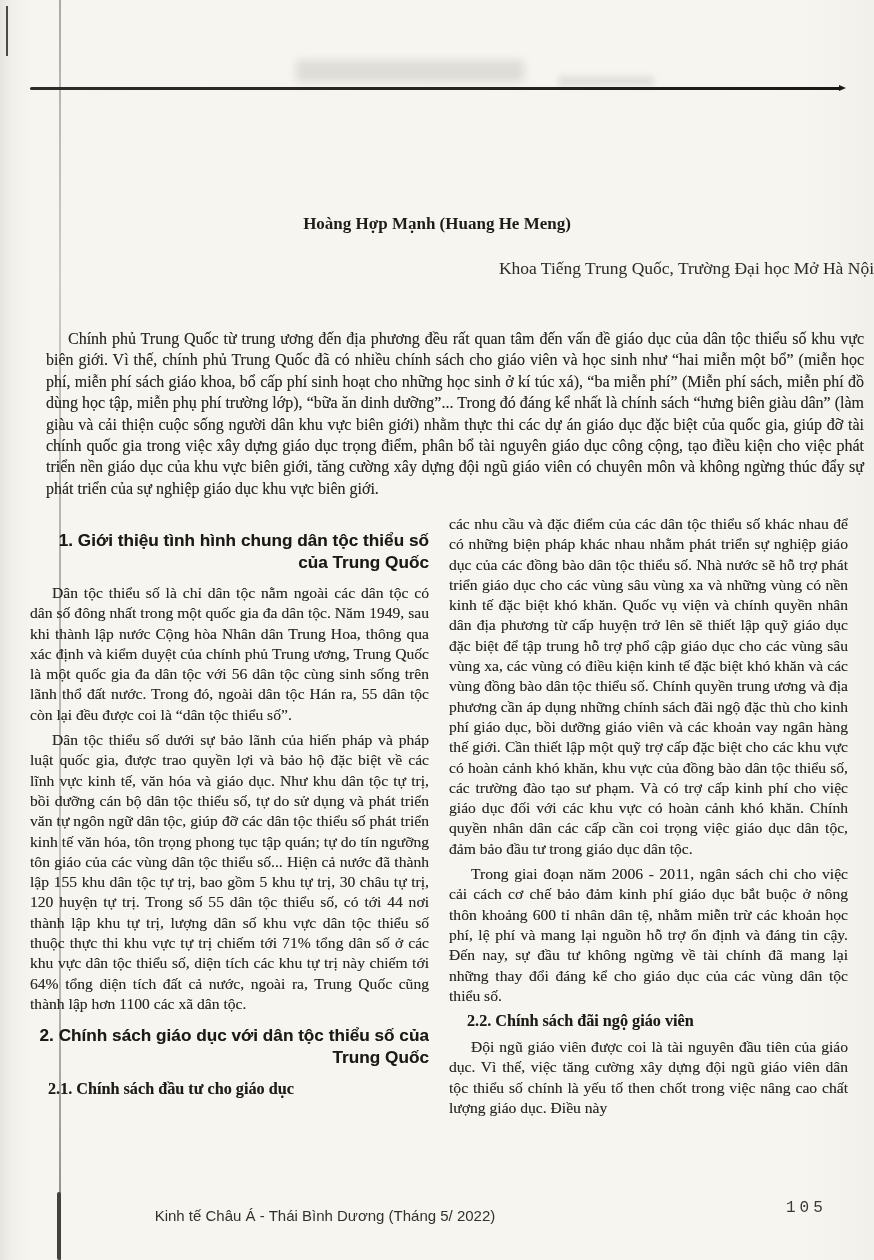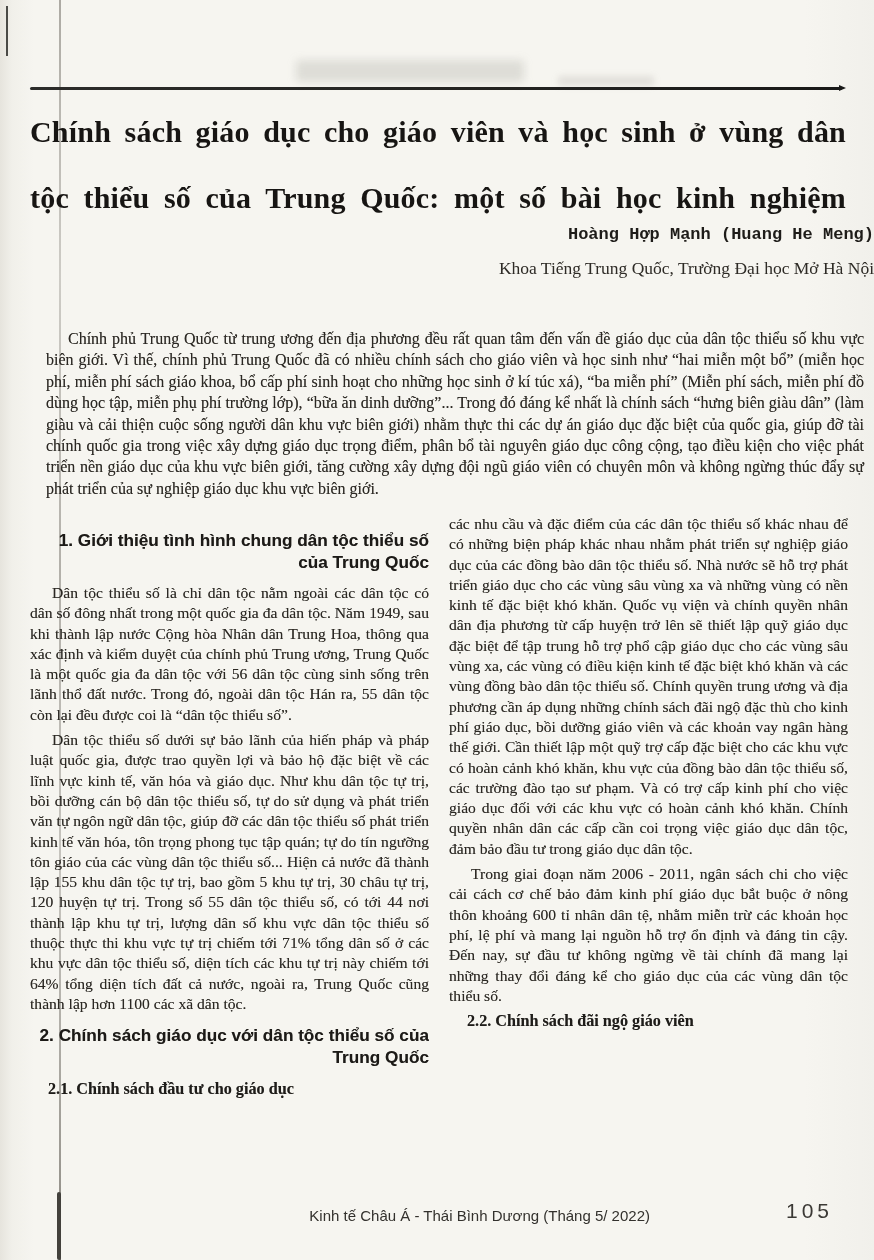--- a/index.html
+++ b/index.html
@@ -29,22 +29,22 @@
   .top-rule{position:absolute;left:30px;top:87px;width:812px;height:3px;
     background:linear-gradient(90deg,#2c2c2a 0%,#232321 60%,#191918 100%);border-radius:2px;}
   .top-rule::after{content:"";position:absolute;right:-4px;top:-2px;
     border-left:7px solid #191918;border-top:3px solid transparent;border-bottom:3px solid transparent;}
 
   
   .title{position:absolute;left:30px;top:99px;width:816px;
     font-weight:bold;font-size:30px;line-height:66px;color:#171513;
     letter-spacing:0.2px;}
   .title .tline{text-align:justify;text-align-last:justify;white-space:nowrap;}
-  .author{position:absolute;left:0;top:225px;width:874px;text-align:right;
-    font-weight:bold;font-size:17px;color:#1e1c19;font-family:Liberation Mono, monospace;}
+  .author{position:absolute;left:0;top:214px;width:874px;text-align:center;
+    font-weight:bold;font-size:17px;color:#1e1c19;}
   .affiliation{position:absolute;left:0;top:258px;width:874px;text-align:right;
     font-size:17.5px;color:#2e2b26;}
 
   
   .abstract{position:absolute;left:46px;top:328px;width:818px;
     font-size:16px;line-height:21.4px;text-align:justify;
     text-shadow:0 0 .5px rgba(43,40,35,.45);}
   .abstract p{margin:0;text-indent:22px;}
 
   
@@ -56,41 +56,37 @@
   .col-right{left:419px;}
   .col p{margin:0 0 5px 0;text-indent:22px;}
   .col p.no-indent{text-indent:0;}
   .sec-heading{font-family:"Liberation Sans", sans-serif;font-weight:bold;
     font-size:17.2px;line-height:21.5px;color:#1c1a17;margin:16px 0 10px 0;text-align:right;}
   .sec-heading.h2{margin-top:11px;margin-bottom:11px;}
   .sub-heading{font-weight:bold;font-size:16.2px;line-height:20px;color:#1e1c19;
     margin:4px 0 6px 0;text-indent:18px;text-align:left;}
 
   
-  .footer-journal{position:absolute;left:0;top:1207px;width:650px;text-align:right;
+  .footer-journal{position:absolute;left:0;top:1207px;width:650px;text-align:center;
     font-family:"Liberation Sans", sans-serif;font-size:15px;color:#33312d;}
   .footer-page{position:absolute;left:786px;top:1199px;
-    font-family:Liberation Sans, sans-serif;font-size:21px;letter-spacing:4px;color:#3b3935;}
+    font-family:Liberation Mono, monospace;font-size:16px;letter-spacing:4px;color:#3b3935;}
 </style>
 </head>
 <body>
 
 <div class="page">
 
   <div class="edge-mark-top"></div>
   <div class="spine-line"></div>
   <div class="spine-bottom"></div>
   <div class="ghost-smudge-1"></div>
   <div class="ghost-smudge-2"></div>
   <div class="top-rule"></div>
 
-  <div class="title">
-    <div class="tline">Chính sách giáo dục cho giáo viên và học sinh ở vùng dân</div>
-    <div class="tline">tộc thiểu số của Trung Quốc: một số bài học kinh nghiệm</div>
-  </div>
   <div class="author">Hoàng Hợp Mạnh (Huang He Meng)</div>
   <div class="affiliation">Khoa Tiếng Trung Quốc, Trường Đại học Mở Hà Nội</div>
 
   <div class="abstract">
     <p>Chính phủ Trung Quốc từ trung ương đến địa phương đều rất quan tâm đến vấn đề giáo dục của dân tộc thiểu số khu vực biên giới. Vì thế, chính phủ Trung Quốc đã có nhiều chính sách cho giáo viên và học sinh như “hai miễn một bổ” (miễn học phí, miễn phí sách giáo khoa, bổ cấp phí sinh hoạt cho những học sinh ở kí túc xá), “ba miễn phí” (Miễn phí sách, miễn phí đồ dùng học tập, miễn phụ phí trường lớp), “bữa ăn dinh dưỡng”... Trong đó đáng kể nhất là chính sách “hưng biên giàu dân” (làm giàu và cải thiện cuộc sống người dân khu vực biên giới) nhằm thực thi các dự án giáo dục đặc biệt của quốc gia, giúp đỡ tài chính quốc gia trong việc xây dựng giáo dục trọng điểm, phân bổ tài nguyên giáo dục công cộng, tạo điều kiện cho việc phát triển nền giáo dục của khu vực biên giới, tăng cường xây dựng đội ngũ giáo viên có chuyên môn và không ngừng thúc đẩy sự phát triển của sự nghiệp giáo dục khu vực biên giới.</p>
   </div>
 
   <div class="columns">
 
     <div class="col col-left">
@@ -98,20 +94,21 @@
       <p>Dân tộc thiểu số là chỉ dân tộc nằm ngoài các dân tộc có dân số đông nhất trong một quốc gia đa dân tộc. Năm 1949, sau khi thành lập nước Cộng hòa Nhân dân Trung Hoa, thông qua xác định và kiểm duyệt của chính phủ Trung ương, Trung Quốc là một quốc gia đa dân tộc với 56 dân tộc cùng sinh sống trên lãnh thổ đất nước. Trong đó, ngoài dân tộc Hán ra, 55 dân tộc còn lại đều được coi là “dân tộc thiểu số”.</p>
       <p>Dân tộc thiểu số dưới sự bảo lãnh của hiến pháp và pháp luật quốc gia, được trao quyền lợi và bảo hộ đặc biệt về các lĩnh vực kinh tế, văn hóa và giáo dục. Như khu dân tộc tự trị, bồi dưỡng cán bộ dân tộc thiểu số, tự do sử dụng và phát triển văn tự ngôn ngữ dân tộc, giúp đỡ các dân tộc thiểu số phát triển kinh tế văn hóa, tôn trọng phong tục tập quán; tự do tín ngưỡng tôn giáo của các vùng dân tộc thiểu số... Hiện cả nước đã thành lập 155 khu dân tộc tự trị, bao gồm 5 khu tự trị, 30 châu tự trị, 120 huyện tự trị. Trong số 55 dân tộc thiểu số, có tới 44 nơi thành lập khu tự trị, lượng dân số khu vực dân tộc thiểu số thuộc thực thi khu vực tự trị chiếm tới 71% tổng dân số ở các khu vực dân tộc thiểu số, diện tích các khu tự trị này chiếm tới 64% tổng diện tích đất cả nước, ngoài ra, Trung Quốc cũng thành lập hơn 1100 các xã dân tộc.</p>
       <div class="sec-heading h2">2. Chính sách giáo dục với dân tộc thiểu số của Trung Quốc</div>
       <div class="sub-heading">2.1. Chính sách đầu tư cho giáo dục</div>
     </div>
 
     <div class="col col-right">
       <p class="no-indent">các nhu cầu và đặc điểm của các dân tộc thiểu số khác nhau để có những biện pháp khác nhau nhằm phát triển sự nghiệp giáo dục của các đồng bào dân tộc thiểu số. Nhà nước sẽ hỗ trợ phát triển giáo dục cho các vùng sâu vùng xa và những vùng có nền kinh tế đặc biệt khó khăn. Quốc vụ viện và chính quyền nhân dân địa phương từ cấp huyện trở lên sẽ thiết lập quỹ giáo dục đặc biệt để tập trung hỗ trợ phổ cập giáo dục cho các vùng sâu vùng xa, các vùng có điều kiện kinh tế đặc biệt khó khăn và các vùng đồng bào dân tộc thiểu số. Chính quyền trung ương và địa phương cần áp dụng những chính sách đãi ngộ đặc thù cho kinh phí giáo dục, bồi dưỡng giáo viên và các khoản vay ngân hàng thế giới. Cần thiết lập một quỹ trợ cấp đặc biệt cho các khu vực có hoàn cảnh khó khăn, khu vực của đồng bào dân tộc thiểu số, các trường đào tạo sư phạm. Và có trợ cấp kinh phí cho việc giáo dục đối với các khu vực có hoàn cảnh khó khăn. Chính quyền nhân dân các cấp cần coi trọng việc giáo dục dân tộc, đảm bảo đầu tư trong giáo dục dân tộc.</p>
       <p>Trong giai đoạn năm 2006 - 2011, ngân sách chi cho việc cải cách cơ chế bảo đảm kinh phí giáo dục bắt buộc ở nông thôn khoảng 600 tỉ nhân dân tệ, nhằm miễn trừ các khoản học phí, lệ phí và mang lại nguồn hỗ trợ ổn định và đáng tin cậy. Đến nay, sự đầu tư không ngừng về tài chính đã mang lại những thay đổi đáng kể cho giáo dục của các vùng dân tộc thiểu số.</p>
       <div class="sub-heading">2.2. Chính sách đãi ngộ giáo viên</div>
+      <p>Đội ngũ giáo viên được coi là tài nguyên đầu tiên của giáo dục. Vì thế, việc tăng cường xây dựng đội ngũ giáo viên dân tộc thiểu số chính là yếu tố then chốt trong việc nâng cao chất lượng giáo dục. Điều này</p>
     </div>
 
   </div>
 
   <div class="footer-journal">Kinh tế Châu Á - Thái Bình Dương  (Tháng 5/ 2022)</div>
   <div class="footer-page">105</div>
 
 </div>
 
 </body></html>

